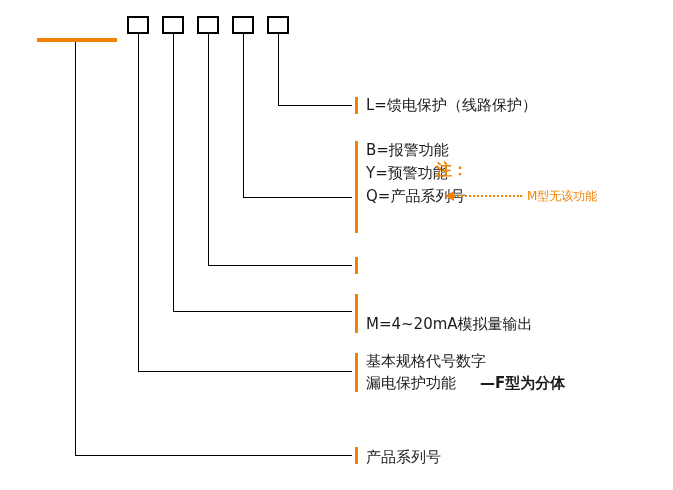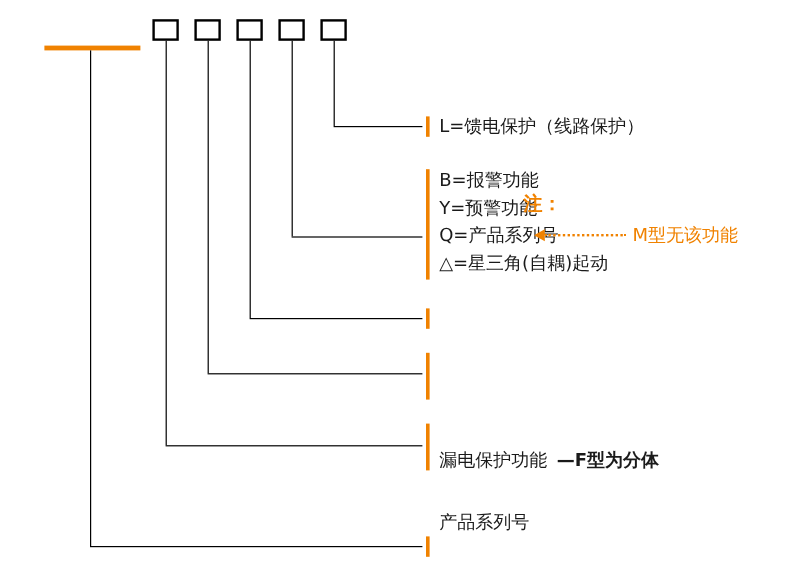--- a/index.html
+++ b/index.html
@@ -8,26 +8,26 @@
     font-family:"DejaVu Sans","Liberation Sans",sans-serif;
     color:#1a1a1a; overflow:hidden;padding-left:20px;
   }
   .orange-bar { position:absolute; left:37px; top:38px; width:80px; height:4px; background:#f08200; }
   .code-box { position:absolute; top:16px; width:18px; height:14px; border:2px solid #000; background:#fff; }
   .vline { position:absolute; width:1px; background:#000; }
   .hline { position:absolute; height:1px; background:#000; }
   .tick  { position:absolute; left:355px; width:3px; background:#f08200; }
   .lbl   { position:absolute; left:366px; font-size:15px; line-height:18px; white-space:nowrap; }
   .note-title { position:absolute; left:436px; top:161px; font-size:16px; line-height:18px; font-weight:bold; color:#f08200; white-space:nowrap; }
-  .note-text  { position:absolute; left:527px; top:187px; font-size:15px; line-height:18px; color:#f08200; white-space:nowrap; }
+  .note-text  { position:absolute; left:527px; top:187px; font-size:12px; line-height:18px; color:#f08200; white-space:nowrap; }
   .arrow-line { position:absolute; left:454px; top:195px; width:68px; height:0; border-top:2px dotted #f08200; }
   .arrow-head { position:absolute; left:445px; top:191px; width:0; height:0;
                 border-top:5px solid transparent; border-bottom:5px solid transparent;
                 border-right:9px solid #f08200; }
-  .bold-suffix { font-weight:bold; margin-left:8px; }
+  .bold-suffix { font-weight:bold; margin-left:24px; }
 </style>
 </head>
 <body>
 
 <div class="diagram">
 
   <div class="orange-bar"></div>
 
   <div class="code-box" style="left:127px"></div>
   <div class="code-box" style="left:162px"></div>
@@ -54,28 +54,29 @@
   <div class="tick" style="top:257px; height:17px"></div>
   <div class="tick" style="top:294px; height:39px"></div>
   <div class="tick" style="top:353px; height:39px"></div>
   <div class="tick" style="top:447px; height:17px"></div>
 
   <div class="lbl" style="top:96px">L=馈电保护（线路保护）</div>
 
   <div class="lbl" style="top:141px">B=报警功能</div>
   <div class="lbl" style="top:164px">Y=预警功能</div>
   <div class="lbl" style="top:187px">Q=产品系列号</div>
-  <div class="lbl" style="top:210px">△=星三角(自耦)起动</div>
 
   <div class="note-title">注：</div>
   <div class="arrow-head"></div>
   <div class="arrow-line"></div>
   <div class="note-text">M型无该功能</div>
 
 
+  <div class="lbl" style="top:315px">M=4~20mA模拟量输出</div>
 
+  <div class="lbl" style="top:352px">基本规格代号数字</div>
   <div class="lbl" style="top:374px">
     <span>漏电保护功能</span><span class="bold-suffix">—F型为分体</span>
   </div>
 
-  <div class="lbl" style="top:426px">产品系列号</div>
+  <div class="lbl" style="top:448px">产品系列号</div>
 
 </div>
 
 </body></html>

